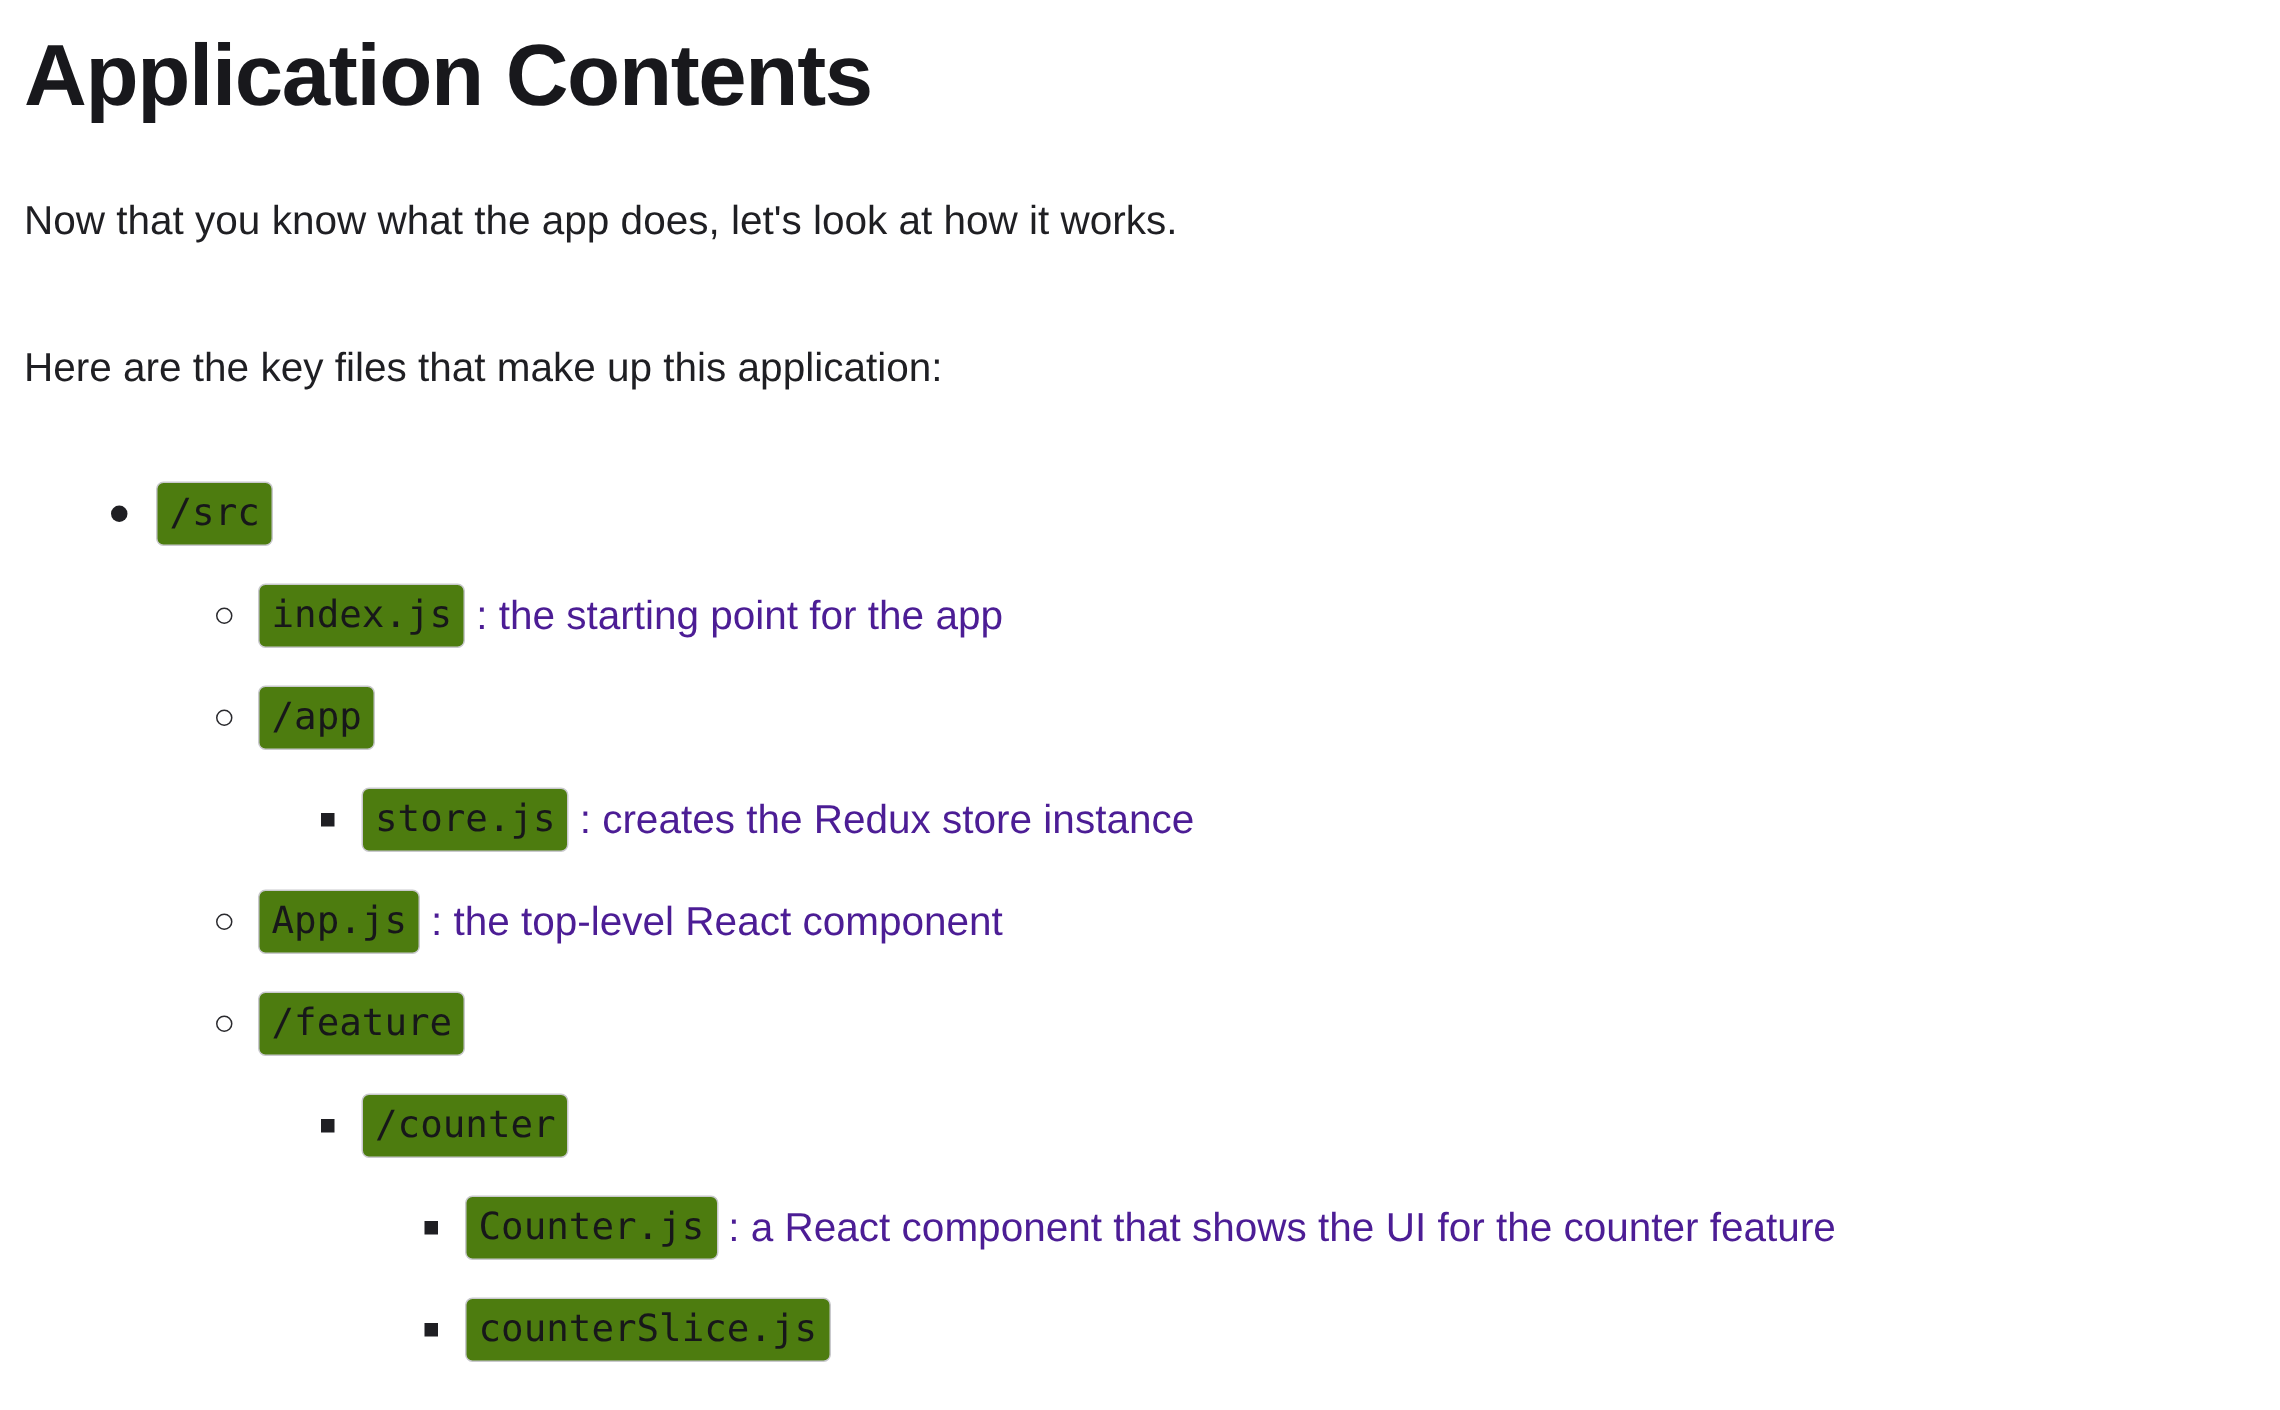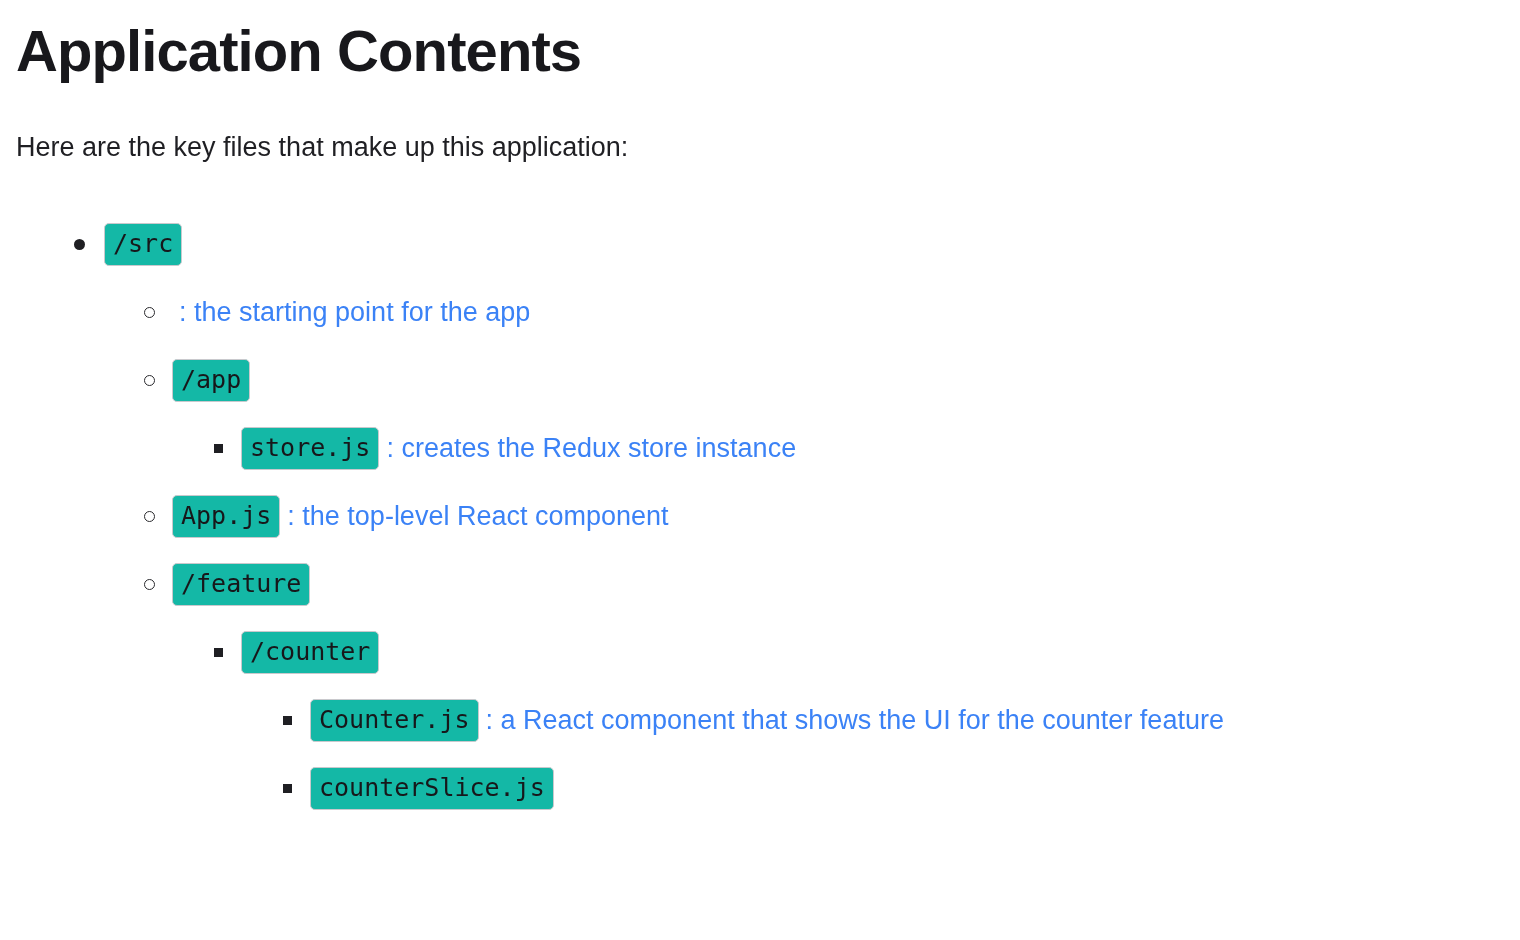--- a/index.html
+++ b/index.html
@@ -100,66 +100,68 @@
   .bullet .square {
     width: 9px; height: 9px;
     background: #1f1f23;
     display: block;
   }
 
   code.chip {
     font-family: "DejaVu Sans Mono", "Liberation Mono", monospace;
     font-size: 25px;
     line-height: 1;
-    background: #14b8a6;
+    background: #4d7c0f;
     border: 1px solid #c9c9cd;
     border-radius: 5px;
     padding: 7px 8px 9px 8px;
     color: #17171a;
     display: inline-block;
     white-space: pre;
   }
   .desc {
     font-family: "Liberation Sans", sans-serif;
     font-size: 27px;
-    color: #3b82f6;
+    color: #4c1d95;
     margin-left: 7px;
     white-space: nowrap;
   }
   
   li.node { margin-bottom: 22px; }
   li.node:last-child { margin-bottom: 0; }
   li.node > ul { margin-top: 22px; }
 </style>
 </head>
 <body>
 
 <div class="page">
 
   <h1 class="page-title">Application Contents</h1>
 
+  <p class="para">Now that you know what the app does, let's look at how it works.</p>
   <p class="para second">Here are the key files that make up this application:</p>
 
   <ul class="tree">
 
     <li class="node lvl1">
       <span class="bullet">
           <span class="disc"></span>
         </span>
       <div class="row">
         <code class="chip">/src</code>
       </div>
 
       <ul>
 
         <li class="node lvl2">
           <span class="bullet">
               <span class="circle"></span>
             </span>
           <div class="row">
+            <code class="chip">index.js</code>
             <span class="desc">: the starting point for the app</span>
           </div>
         </li>
 
         <li class="node lvl2">
           <span class="bullet">
               <span class="circle"></span>
             </span>
           <div class="row">
             <code class="chip">/app</code>

